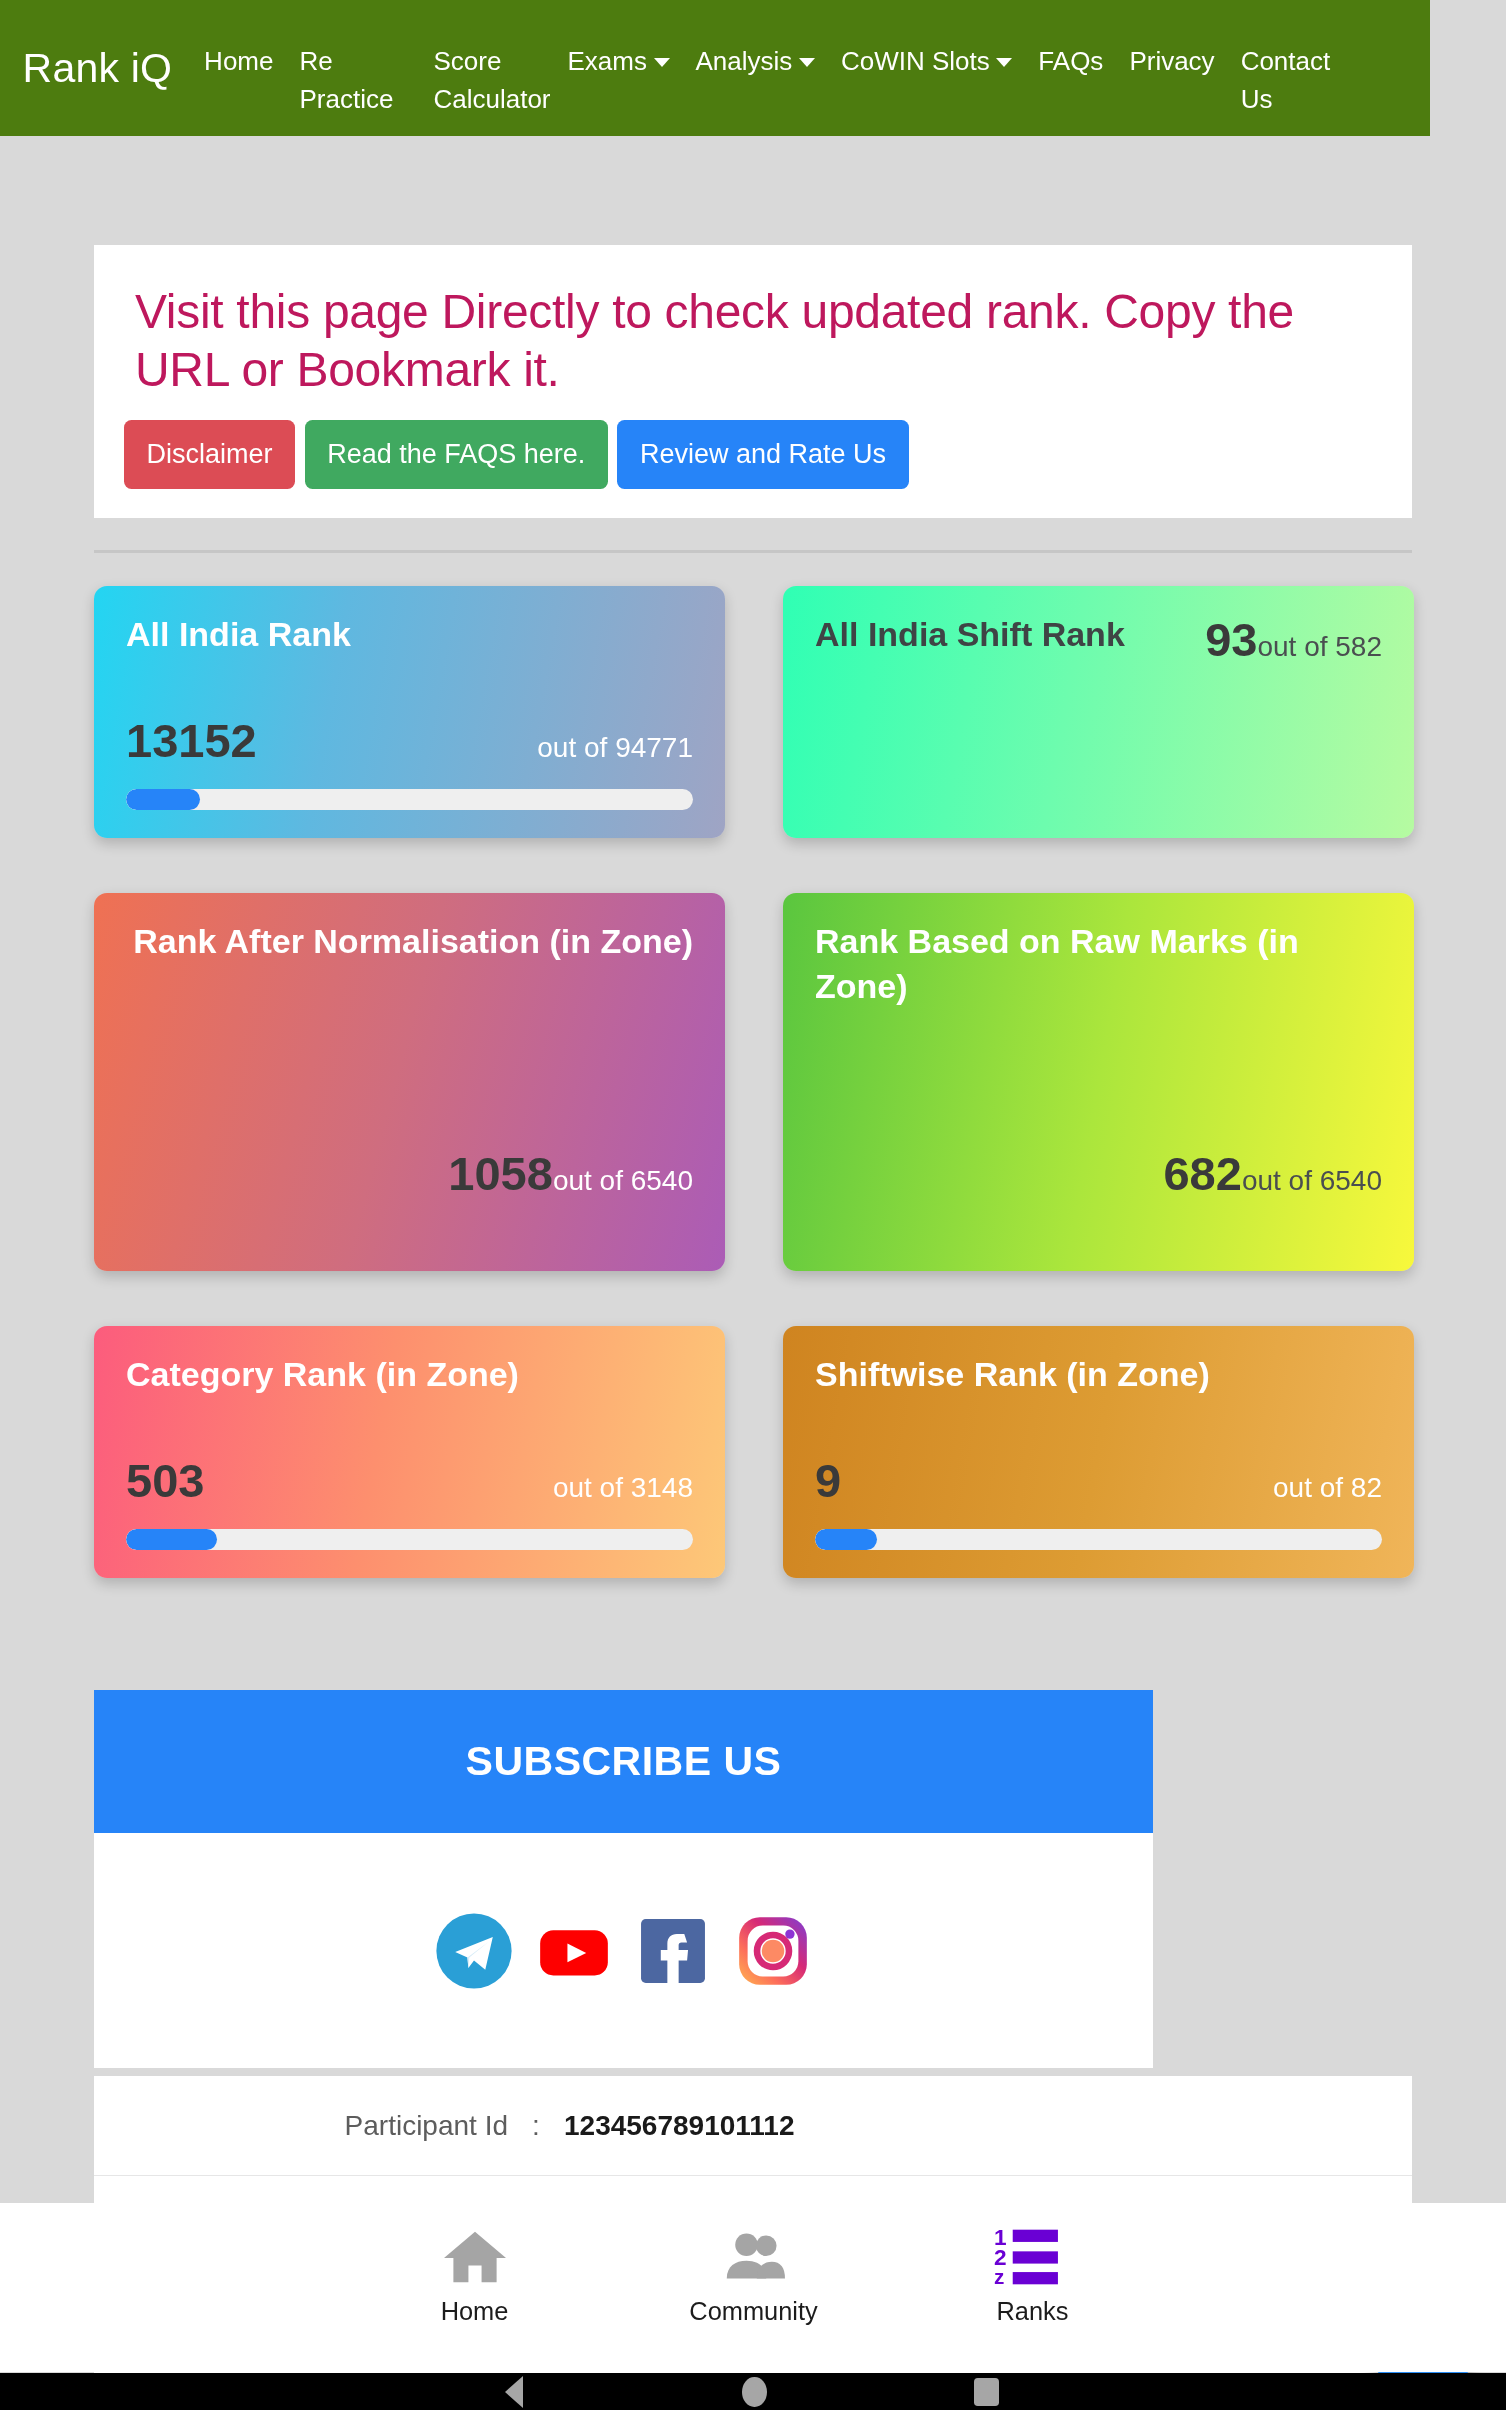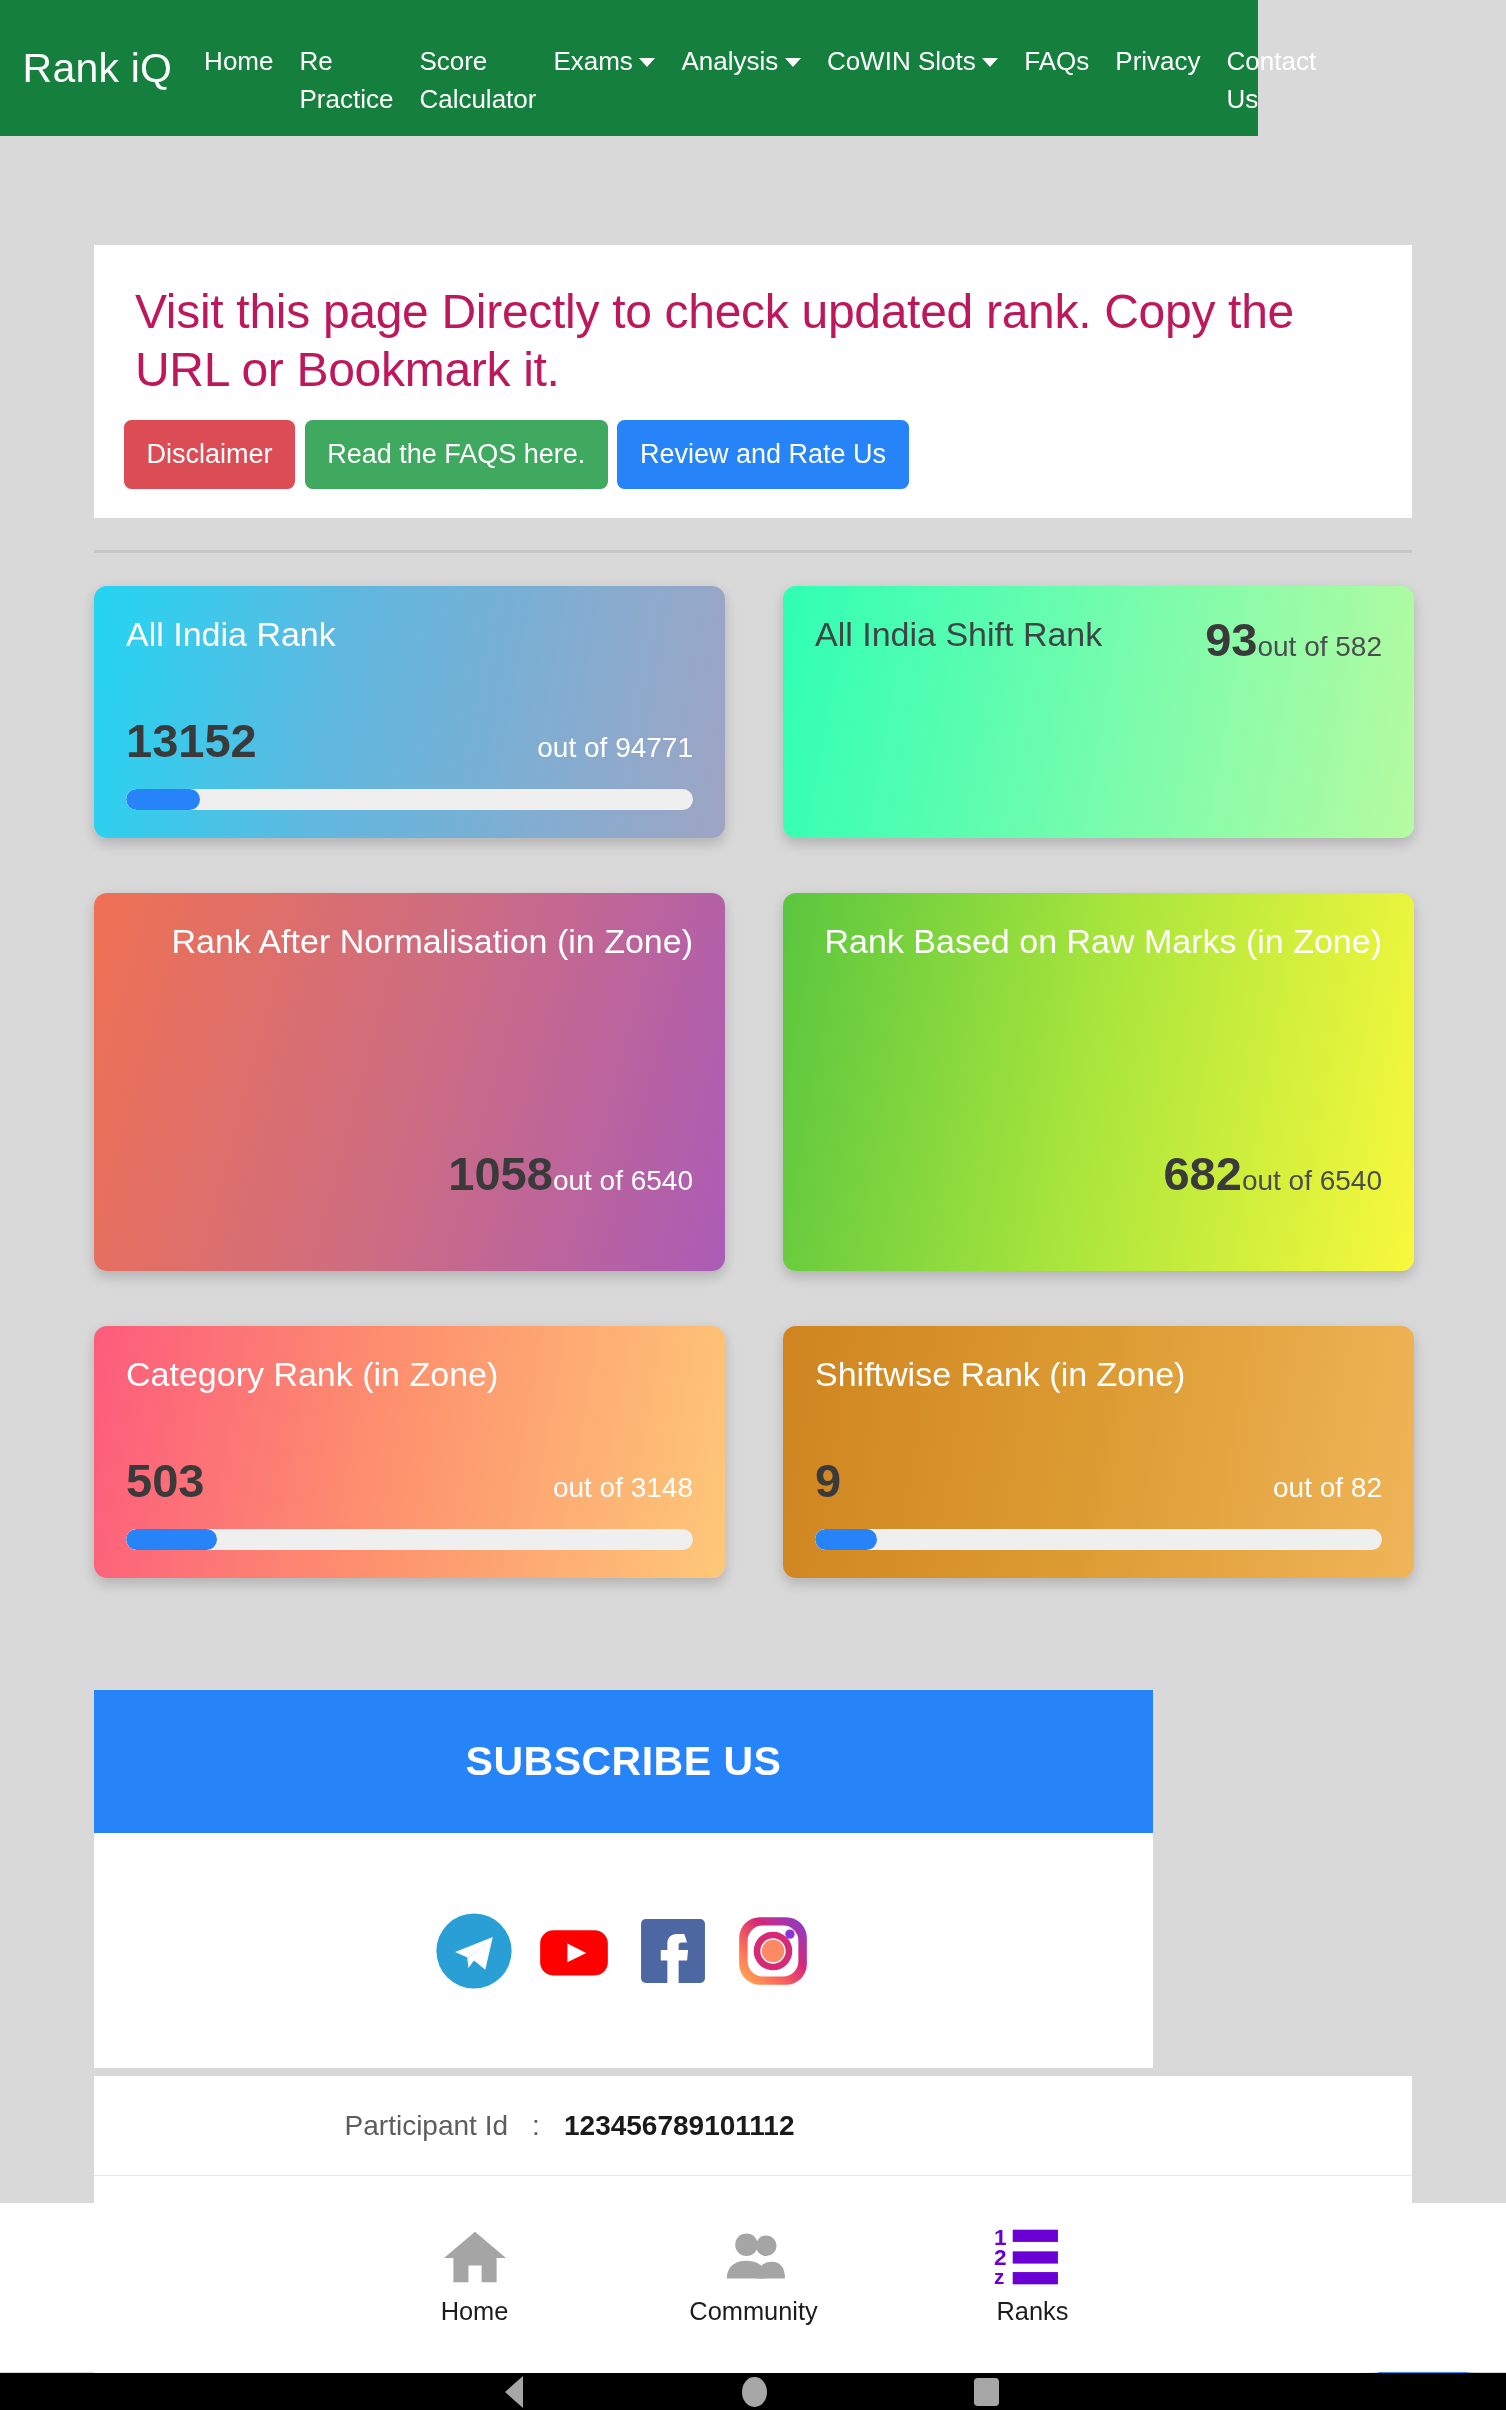--- a/index.html
+++ b/index.html
@@ -6,22 +6,22 @@
   html, body {
     width: 1507px; height: 2411px;
     font-family: "Liberation Sans", sans-serif;
     background: #ffffff;
     overflow: hidden;
   }
   #app { position: relative; width: 1507px; height: 2411px; background:#d9d9d9; }
 
   
   .navbar {
-    position: absolute; left:0; top:0; width:1258px; height:136px;
-    background:#15803d; display:flex; align-items:center;
+    position: absolute; left:0; top:0; width:1430px; height:136px;
+    background:#4d7c0f; display:flex; align-items:center;
   }
   .brand {
     color:#fff; font-size:41px; font-weight:400; letter-spacing:0.2px;
     padding-left:22.6px; padding-right:32px; white-space:nowrap;
   }
   .navitems { display:flex; align-items:flex-start; flex-wrap:nowrap; padding-top:24.5px; }
   .navlink {
     color:#ffffff; font-size:26px; line-height:38px; font-weight:400;
     margin-right:26px; max-width:108px; cursor:pointer;
   }
@@ -59,21 +59,21 @@
 
   
   .cards { position:absolute; left:94px; top:450px; width:1328px; }
   .cardrow { display:flex; }
   .card {
     position:relative; width:631px; border-radius:13px;
     box-shadow:0 5.6px 13px rgba(0,0,0,.18);
     padding:26px 32px 28px 32px; margin-bottom:55px; overflow:hidden;
   }
   .card.left { margin-right:58px; }
-  .card-title { font-size:34px; font-weight:400; line-height:45px; }
+  .card-title { font-size:34px; font-weight:700; line-height:45px; }
   .card-title.light { color:#ffffff; }
   .card-title.dark  { color:#3f4445; }
   .card-mid { display:flex; align-items:baseline; justify-content:space-between; }
   .card-value { color:#3a3a3a; font-size:47px; font-weight:700; }
   .card-outof { font-size:28px; font-weight:400; }
   .card-outof.light { color:#ffffff; }
   .card-outof.dark  { color:#4a4e50; }
   .bar {
     height:21px; background:#efefef; border-radius:10.4px; overflow:hidden;
   }

